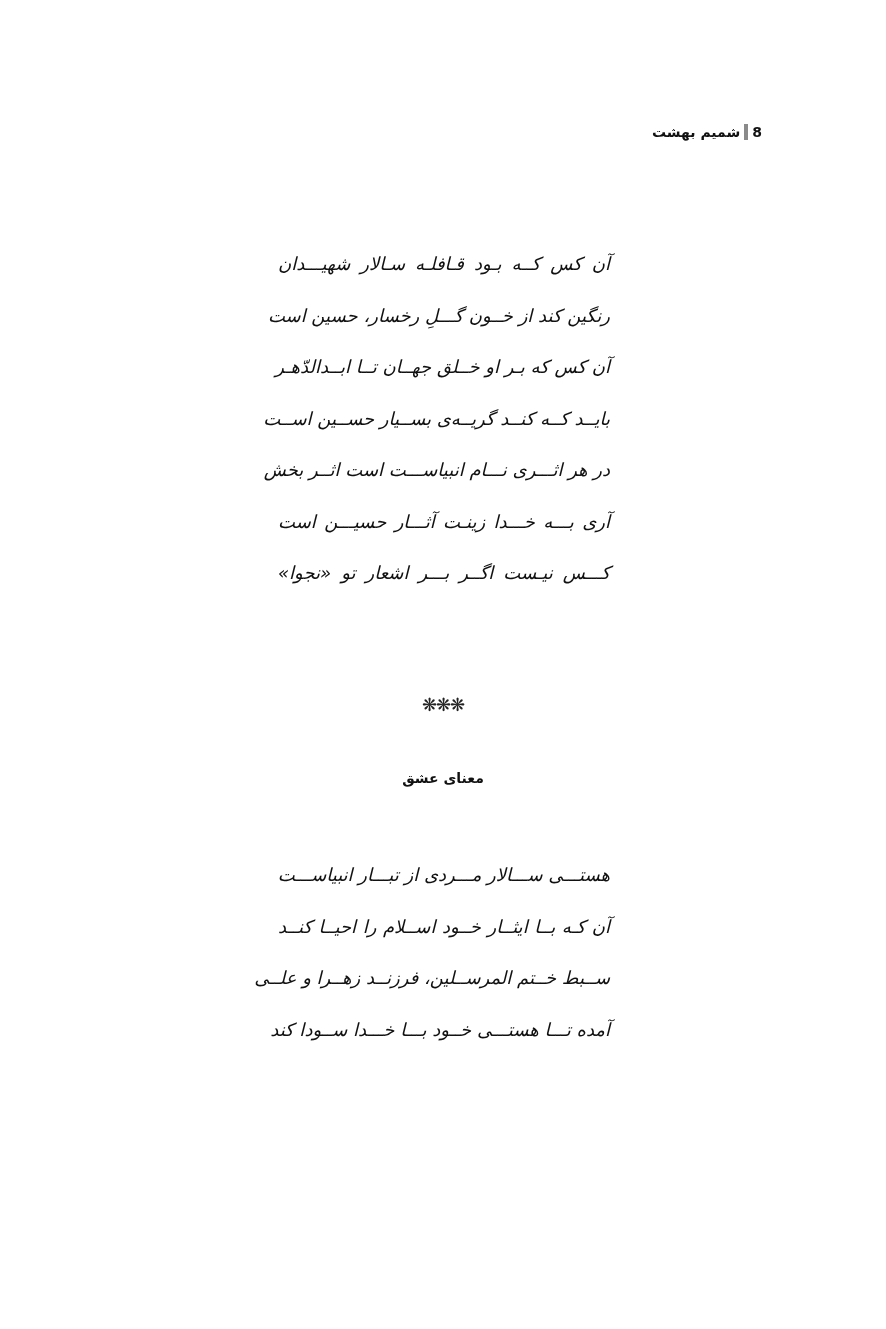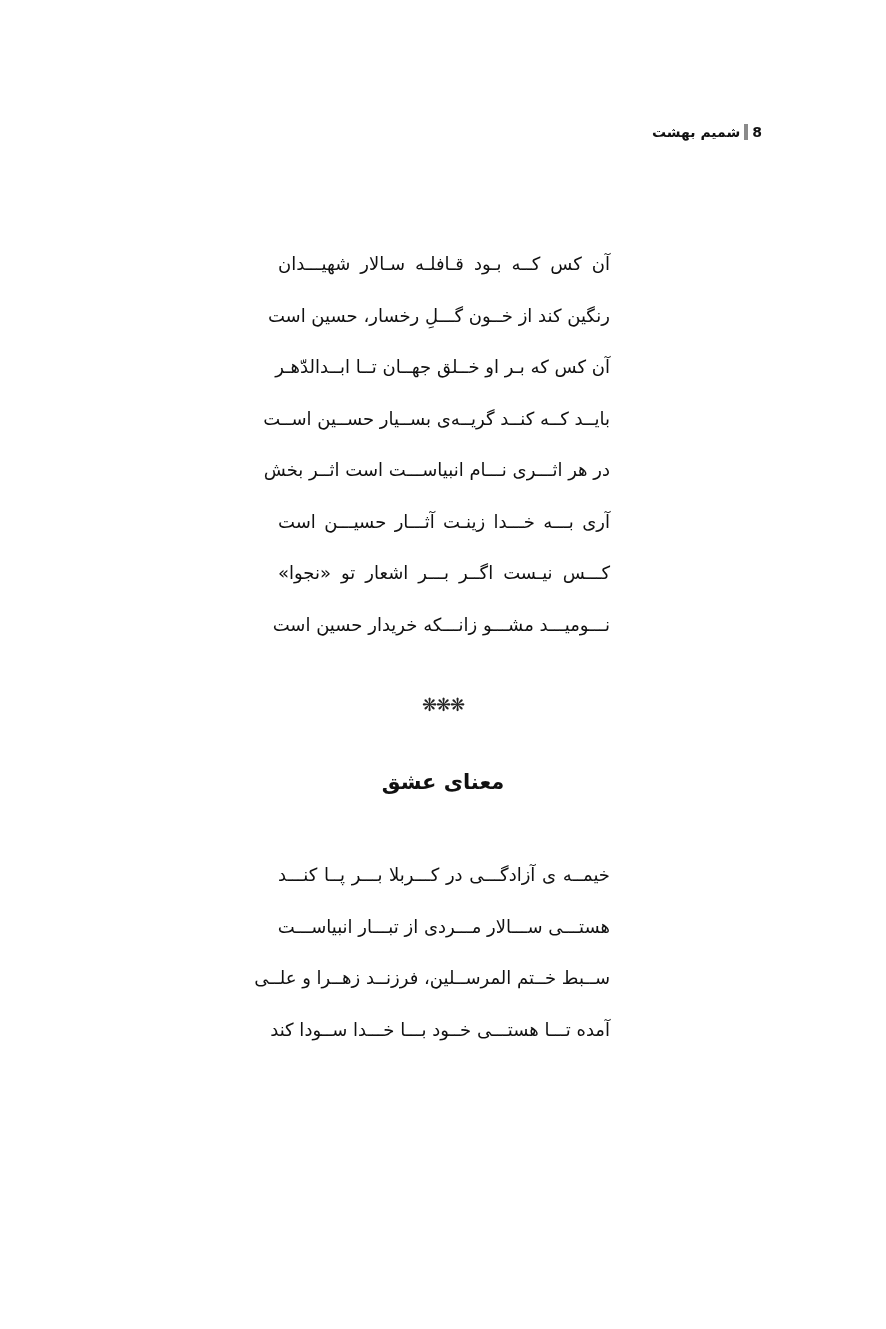--- a/index.html
+++ b/index.html
@@ -40,20 +40,21 @@
       direction: rtl;
     }
     .poem .line {
       height: 51.5px;
       line-height: 32px;
       font-size: 18px;
       text-align: justify;
       text-align-last: justify;
       white-space: nowrap;
       overflow: visible;
+      font-style: italic;
     }
     #poem1 { top: 248px; }
     #poem2 { top: 859px; }
     .separator {
       position: absolute;
       top: 694px;
       left: 0;
       width: 886px;
       text-align: center;
       font-size: 18px;
@@ -61,21 +62,21 @@
       letter-spacing: -1px;
       color: #222;
     }
     .section-title {
       position: absolute;
       top: 770px;
       left: 0;
       width: 886px;
       text-align: center;
       direction: rtl;
-      font-size: 21px;
+      font-size: 14px;
       font-weight: bold;
       color: #111;
     }
   </style>
 </head>
 <body>
 
 <div class="running-header">
   <span>8</span>
   <span class="sep"></span>
@@ -83,25 +84,24 @@
 </div>
 
 <div class="poem" id="poem1">
   <div class="line">آن کس  کــه بـود قـافلـه سـالار شهیـــدان</div>
   <div class="line">رنگین کند از خــون گـــلِ رخسار، حسین است</div>
   <div class="line">آن کس که بـر او خــلق جهــان تــا ابــدالدّهـر</div>
   <div class="line">بایــد کــه کنــد گریــه‌ی بســیار حســین اســت</div>
   <div class="line">در هر اثـــری نـــام انبیاســـت است اثــر بخش</div>
   <div class="line">آری بـــه خـــدا  زینـت آثـــار حسیـــن است</div>
   <div class="line">کـــس نیـست اگــر بـــر اشعار تو «نجوا»</div>
-  <div class="line">نـــومیـــد مشـــو زانـــکه خریدار حسین است</div>
 </div>
 
 <div class="separator">❋❋❋</div>
 
 <div class="section-title">معنای عشق</div>
 
 <div class="poem" id="poem2">
-  <div class="line">خیمــه ی آزادگـــی در کـــربلا بـــر پــا کنـــد</div>
   <div class="line">هستـــی ســـالار مـــردی از تبـــار انبیاســـت</div>
+  <div class="line">آن کـه بــا ایثــار خــود اســلام را احیــا کنــد</div>
   <div class="line">ســبط خــتم المرســلین، فرزنــد زهــرا و علــی</div>
   <div class="line">آمده تـــا هستـــی خــود بـــا خـــدا ســودا کند</div>
 </div>
 
 </body></html>

